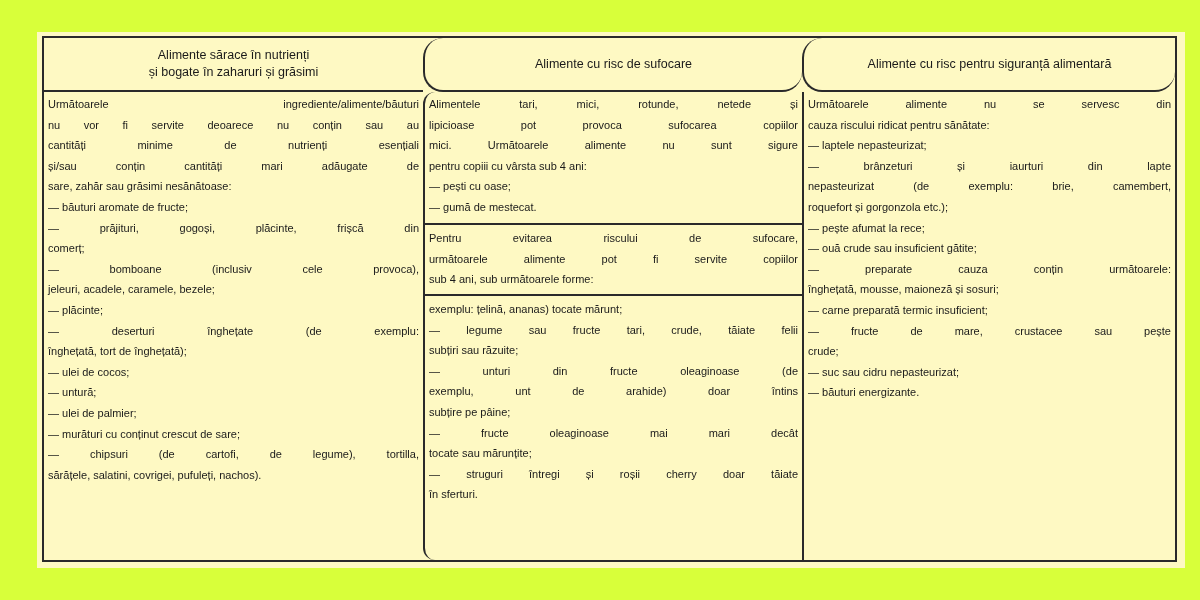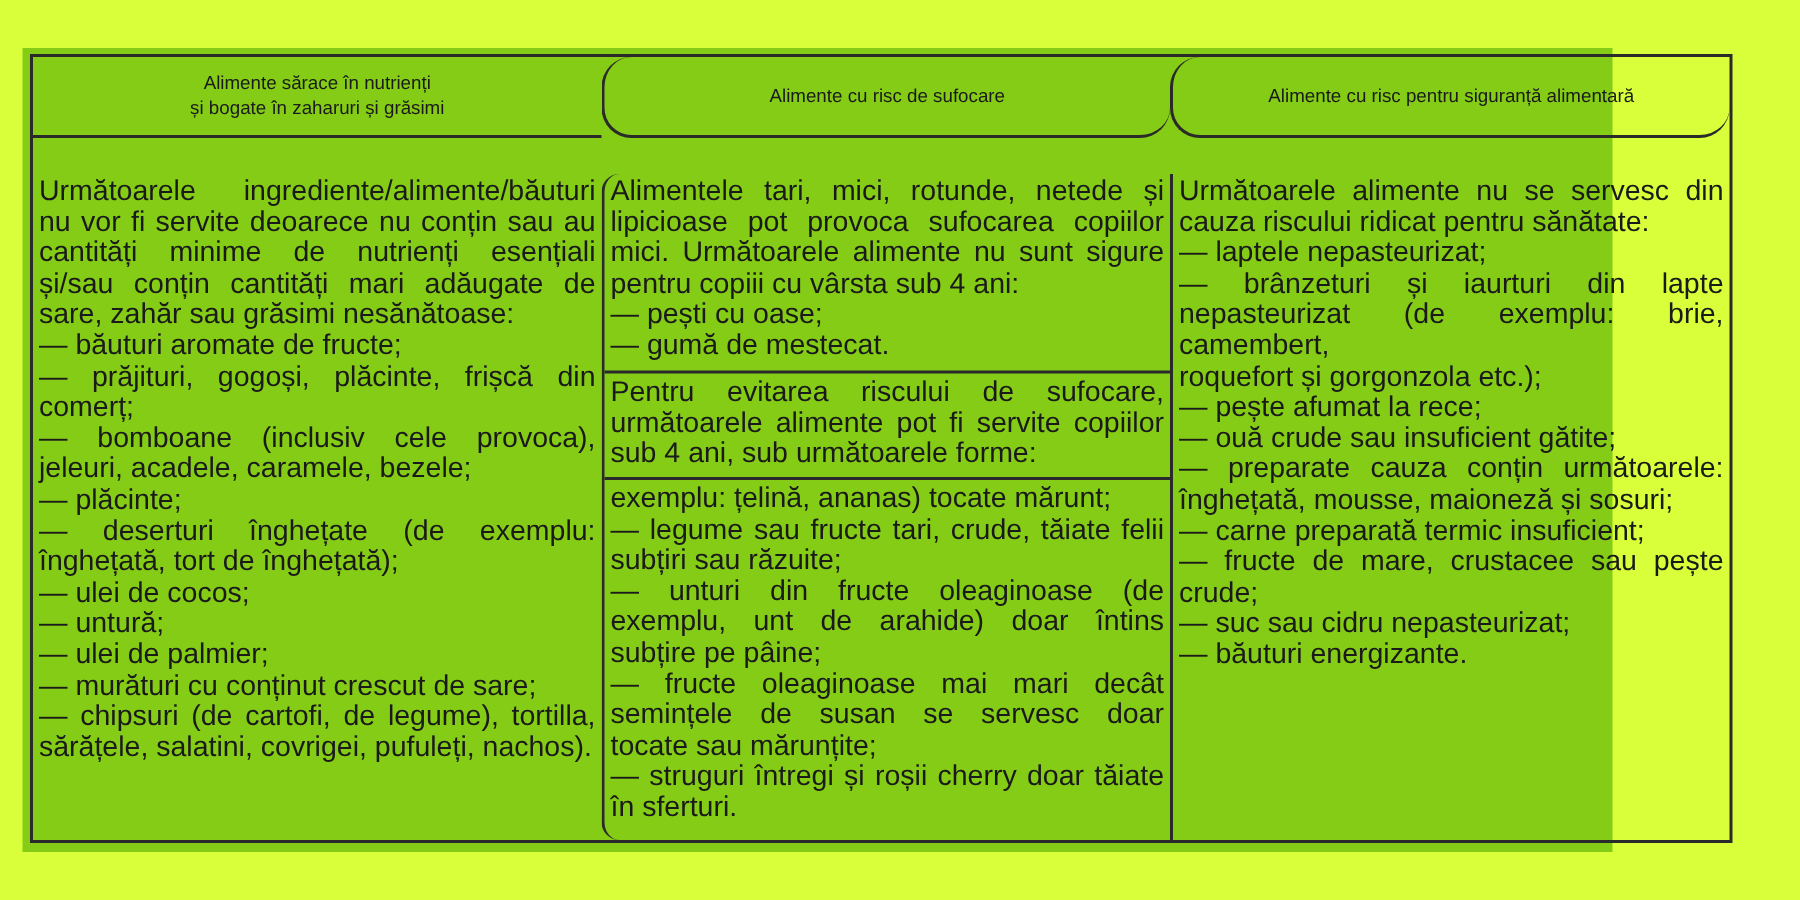--- a/index.html
+++ b/index.html
@@ -6,48 +6,47 @@
   body {
     width: 1200px; height: 600px;
     background: #d8ff3a;
     position: relative;
     overflow: hidden;
     font-family: "Liberation Sans", sans-serif;
     color: #1a1a1a;
   }
   .card {
     position: absolute;
-    left: 15px; top: 32px;
-    width: 1060px; height: 536px;
-    background: #84cc16;
+    left: 37px; top: 32px;
+    width: 1148px; height: 536px;
+    background: #fef9c3;
   }
   .table {
     position: absolute;
     left: 5px; top: 4px;
     width: 1135px; height: 526px;
     border: 2px solid #2a2a2a;
     box-sizing: border-box;
     display: grid;
     grid-template-columns: 379px 379px 1fr;
     grid-template-rows: 54px 1fr;
   }
   .hcell {
     display: flex; align-items: center; justify-content: center;
     text-align: center;
     font-size: 12.5px; line-height: 17px;
     border-bottom: 2px solid #2a2a2a;
     padding: 0 6px;
   }
   .hcell + .hcell { border-left: 2px solid #2a2a2a; border-radius: 20px; }
   .bcell {
-    font-size: 19px; line-height: 20.6px;
+    font-size: 11px; line-height: 20.6px;
     text-align: justify;
     padding: 2px 4px 0 4px;
     box-sizing: border-box;
-    margin-top: 24px;
   }
   .bcell.mid, .bcell.right { border-left: 2px solid #2a2a2a; }
   .bcell.mid { padding: 0; display: flex; flex-direction: column; border-radius: 12px; }
   .sub { padding: 2px 4px 0 4px; }
   .sub.s1 { height: 133px; border-bottom: 2px solid #2a2a2a; box-sizing: border-box; }
   .sub.s2 { height: 71px; border-bottom: 2px solid #2a2a2a; box-sizing: border-box; padding-top: 3px; }
   .sub.s3 { flex: 1; padding-top: 3px; }
   .line { display: block; text-align: justify; text-align-last: left; }
   .line.j { text-align-last: justify; }
 </style>
@@ -107,21 +106,20 @@
         <span class="line">sub 4 ani, sub următoarele forme:</span>
       </div>
       <div class="sub s3">
         <span class="line">exemplu: țelină, ananas) tocate mărunt;</span>
         <span class="line j">— legume sau fructe tari, crude, tăiate felii</span>
         <span class="line">subțiri sau răzuite;</span>
         <span class="line j">— unturi din fructe oleaginoase (de</span>
         <span class="line j">exemplu, unt de arahide) doar întins</span>
         <span class="line">subțire pe pâine;</span>
         <span class="line j">— fructe oleaginoase mai mari decât</span>
-        <span class="line j">semințele de susan se servesc doar</span>
         <span class="line">tocate sau mărunțite;</span>
         <span class="line j">— struguri întregi și roșii cherry doar tăiate</span>
         <span class="line">în sferturi.</span>
       </div>
     </div>
 
     <div class="bcell right">
       <span class="line j">Următoarele alimente nu se servesc din</span>
       <span class="line">cauza riscului ridicat pentru sănătate:</span>
       <span class="line">— laptele nepasteurizat;</span>

